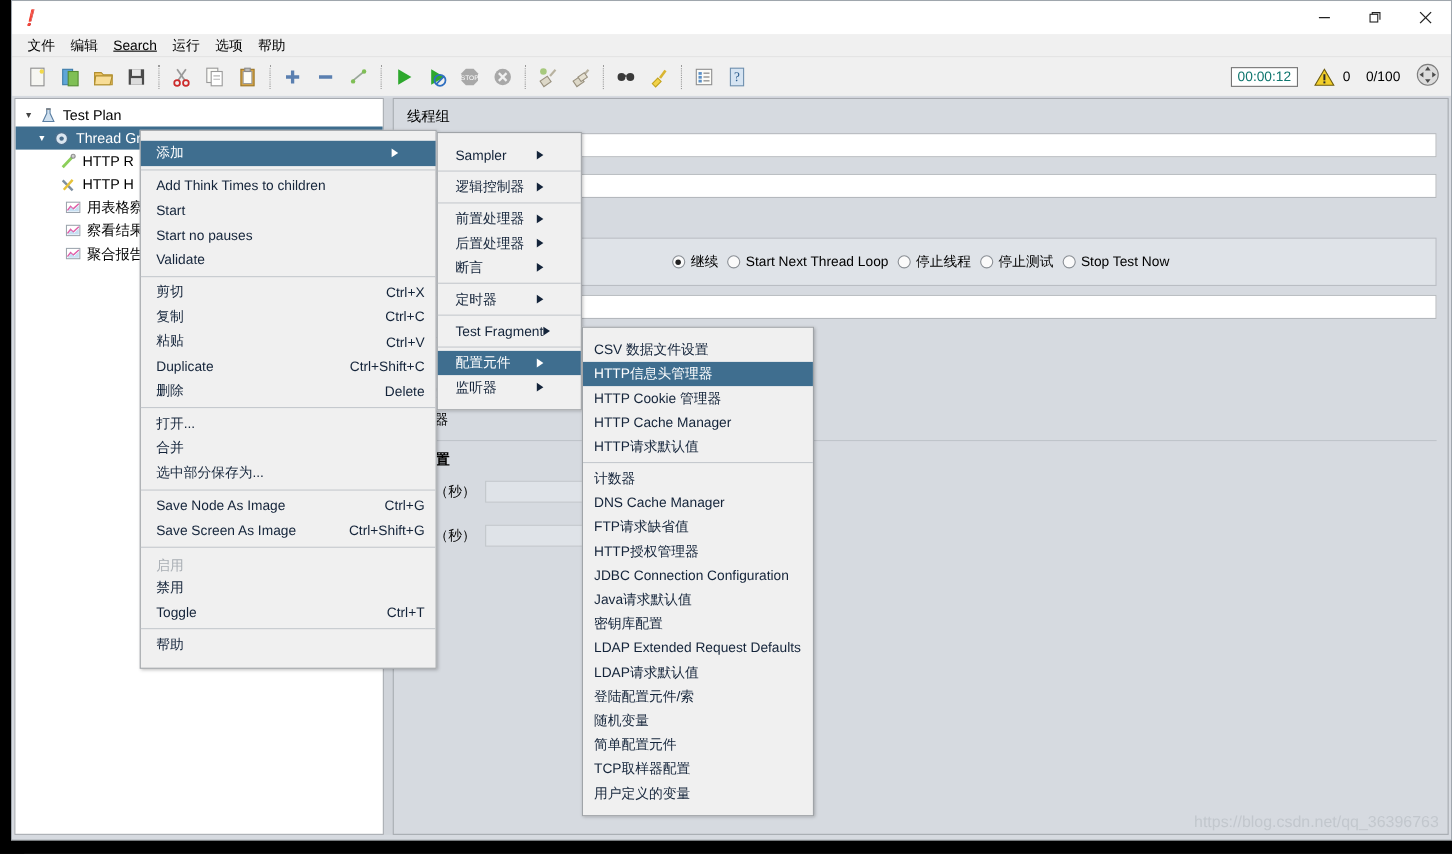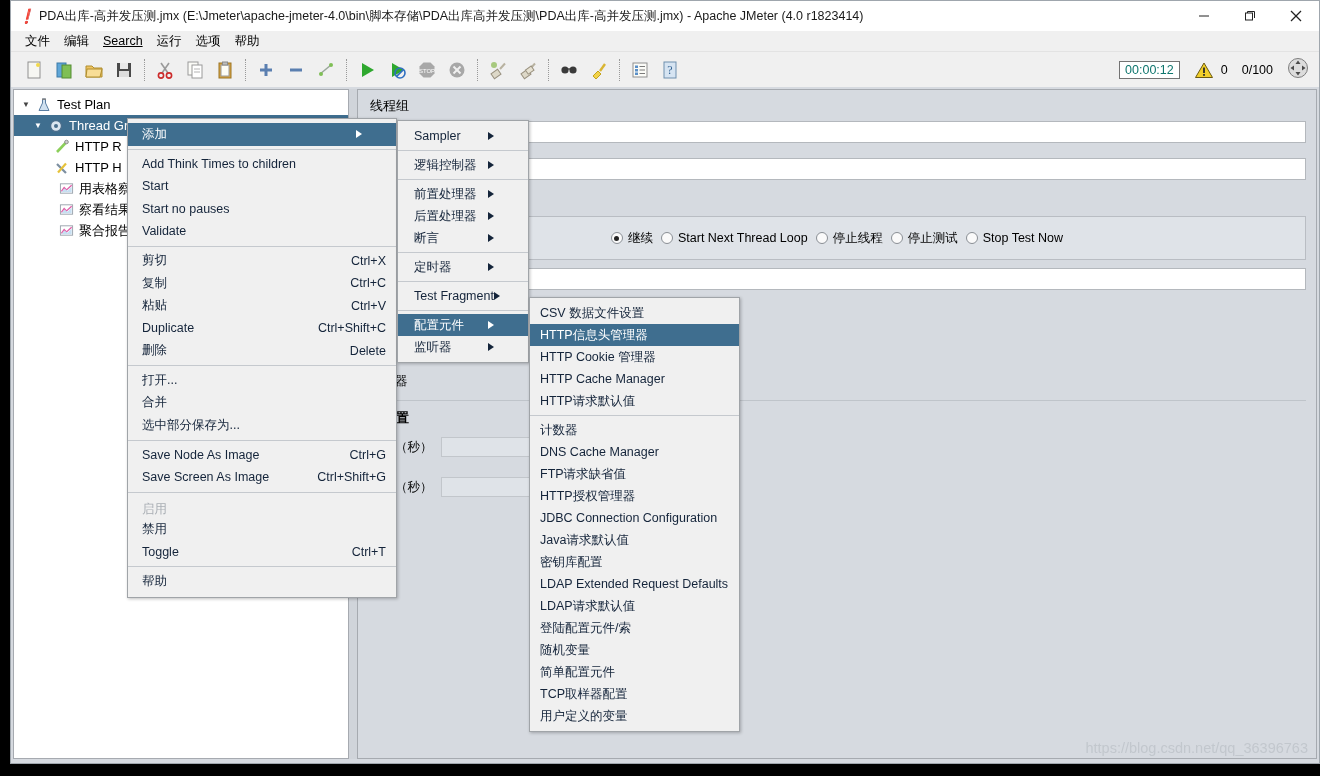--- a/index.html
+++ b/index.html
@@ -203,21 +203,21 @@
     position: absolute; right: 8px; bottom: 2px;
     font-size: 14.5px; color: #c2c7cd;
     white-space: nowrap;
   }
 
   
   .menu {
     position: absolute; background: #f0f0f0;
     border: 1px solid #a0a4a8; z-index: 50;
     box-shadow: 1px 1px 3px rgba(0,0,0,0.25);
-    padding: 4px 0;
+    padding: 9px 0;
   }
   .mi {
     height: 22px; display: flex; align-items: center;
     font-size: 12.5px; color: #14243a; padding: 0 10px 0 16px;
     white-space: nowrap; position: relative;
   }
   .mi.hl { background: #3f6e8f; color: #fff; }
   .mi.disabled { color: #a9aeb4; align-items: flex-end; }
   .mi .acc {
     margin-left: auto; padding-left: 30px; color: #14243a;
@@ -252,21 +252,20 @@
     <div class="chunk" style="top:490px;height:56px;"></div>
     <div class="chunk" style="top:554px;height:52px;"></div>
     <div class="chunk" style="top:614px;height:48px;"></div>
     <div class="chunk dark" style="top:668px;height:50px;"></div>
   </div>
 
   <div class="window">
 
     <div class="titlebar">
       <div class="title-icon">❗</div>
-      <div class="title-text">PDA出库-高并发压测.jmx (E:\Jmeter\apache-jmeter-4.0\bin\脚本存储\PDA出库高并发压测\PDA出库-高并发压测.jmx) - Apache JMeter (4.0 r1823414)</div>
       <div class="win-buttons">
         <div class="win-btn">
           <svg width="12" height="12" viewBox="0 0 12 12">
               <line x1="1" y1="6" x2="11" y2="6" stroke="#222" stroke-width="1"></line>
             </svg>
         </div>
         <div class="win-btn">
           <svg width="12" height="12" viewBox="0 0 12 12">
             <rect x="1.5" y="3" width="7" height="7" fill="none" stroke="#222" stroke-width="1"></rect>
             <polyline points="3.5,3 3.5,1.5 10.5,1.5 10.5,8" fill="none" stroke="#222" stroke-width="1"></polyline>

